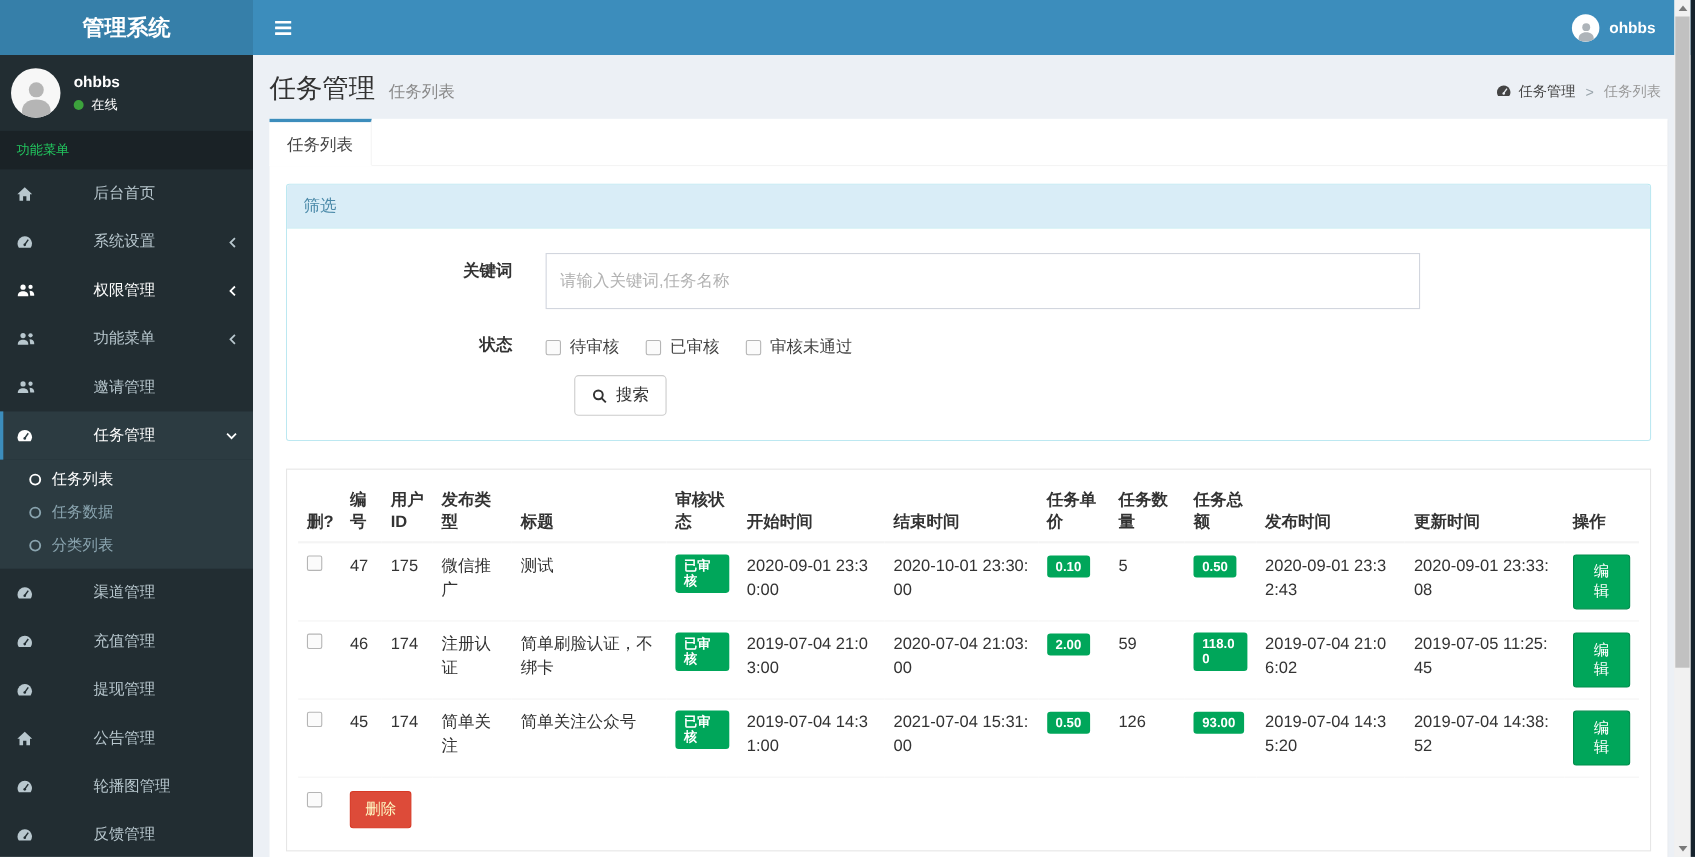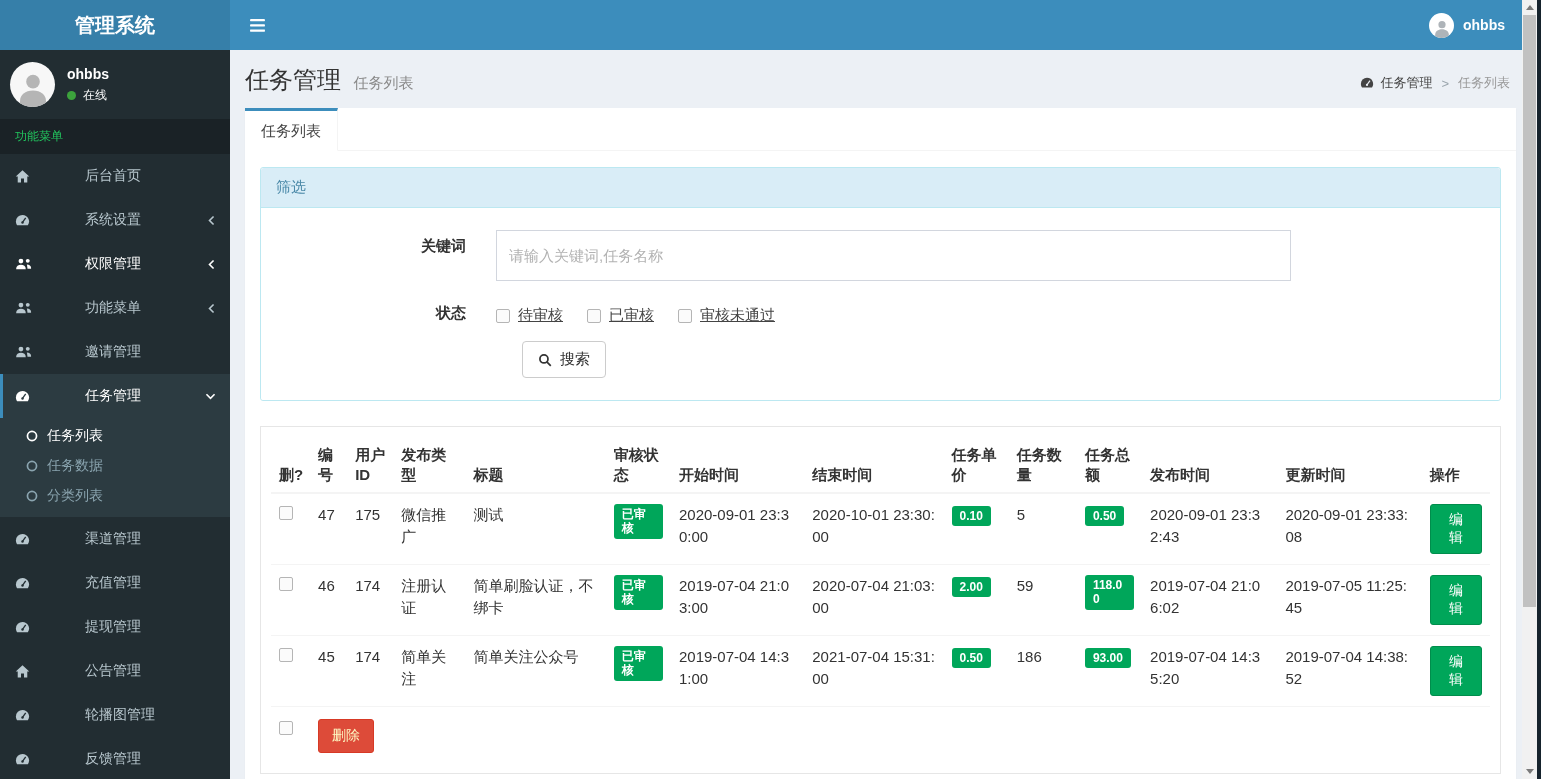--- a/index.html
+++ b/index.html
@@ -66,21 +66,21 @@
   .form-row { display:flex; margin-bottom:16px; }
   .form-row:last-child { margin-bottom:2px;gap:26px; }
   .form-label { width:190px; flex:none; text-align:right; font-weight:bold;
     font-size:15px; color:#333; padding-top:7px; }
   .form-field { margin-left:30px; }
   .text-input { width:795px; height:51px; border:1px solid #d2d6de; border-radius:0;
     padding:6px 12px; font-size:15px; color:#555; outline:none;
     font-family:"Liberation Sans","DejaVu Sans",sans-serif; }
   .text-input::placeholder { color:#b2b2b2; }
   .checks { display:flex; gap:24px; padding-top:9px; }
-  .check { display:flex; align-items:center; gap:8px; font-size:15px; color:#444; cursor:pointer;text-decoration:underline; }
+  .check { display:flex; align-items:center; gap:8px; font-size:15px; color:#444; cursor:pointer; }
   .checkbox { appearance:none; -webkit-appearance:none; width:14px; height:14px;
     border:1px solid #b5b5b5; background:#fbfbfb; border-radius:2px; cursor:pointer; flex:none; }
   .search-btn { display:inline-flex; align-items:center; gap:8px; padding:8px 15px;
     background:#fff; border:1px solid #ccc; border-radius:4px; font-size:15px;
     color:#333; cursor:pointer; }
 
   
   .table-box { margin-top:25px; border:1px solid #e6e6e6; background:#fff; padding:10px; }
   table { width:100%; border-collapse:collapse; table-layout:fixed; font-size:15px; }
   th { text-align:left; vertical-align:bottom; font-weight:bold; padding:8px;
@@ -474,21 +474,21 @@
             <tr>
               <td><input type="checkbox" class="checkbox" style=""></td>
               <td>45</td>
               <td>174</td>
               <td>简单关注</td>
               <td>简单关注公众号</td>
               <td><span class="badge-green">已审核</span></td>
               <td>2019-07-04 14:31:00</td>
               <td>2021-07-04 15:31:00</td>
               <td><span class="badge-green">0.50</span></td>
-              <td>186</td>
+              <td>126</td>
               <td><span class="badge-green">93.00</span></td>
               <td>2019-07-04 14:35:20</td>
               <td>2019-07-04 14:38:52</td>
               <td><button class="btn-edit">编辑</button></td>
             </tr>
             <tr class="footer-row">
               <td><input type="checkbox" class="checkbox" style=""></td>
               <td colspan="13">
                 <button class="btn-delete">删除</button>
               </td>

